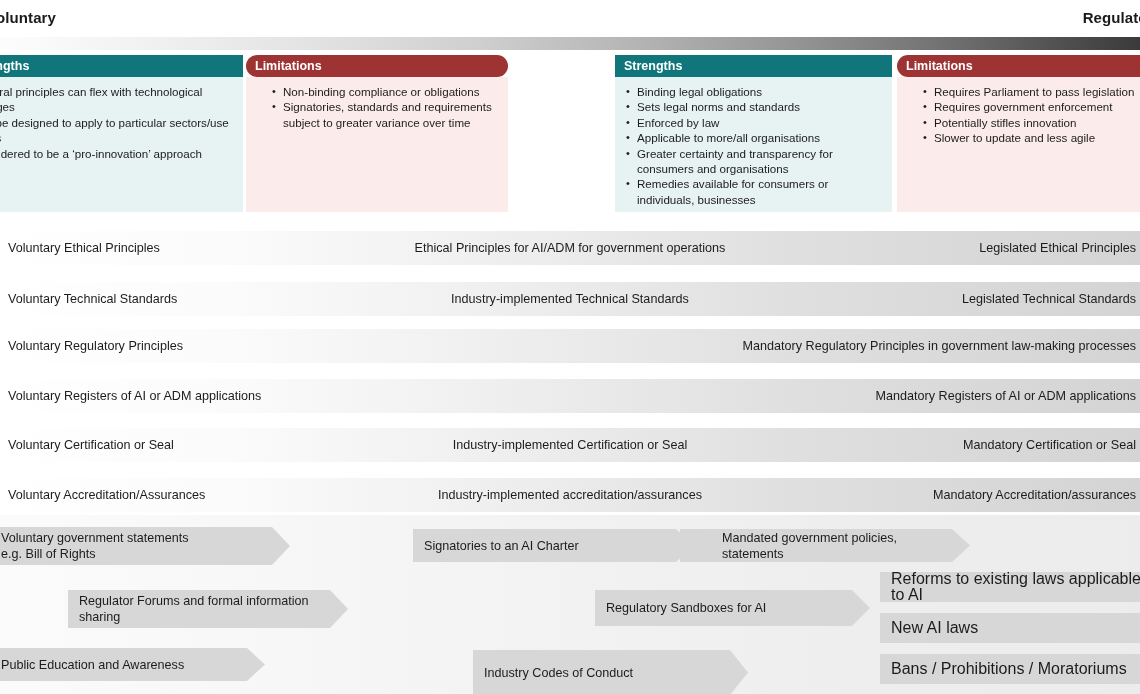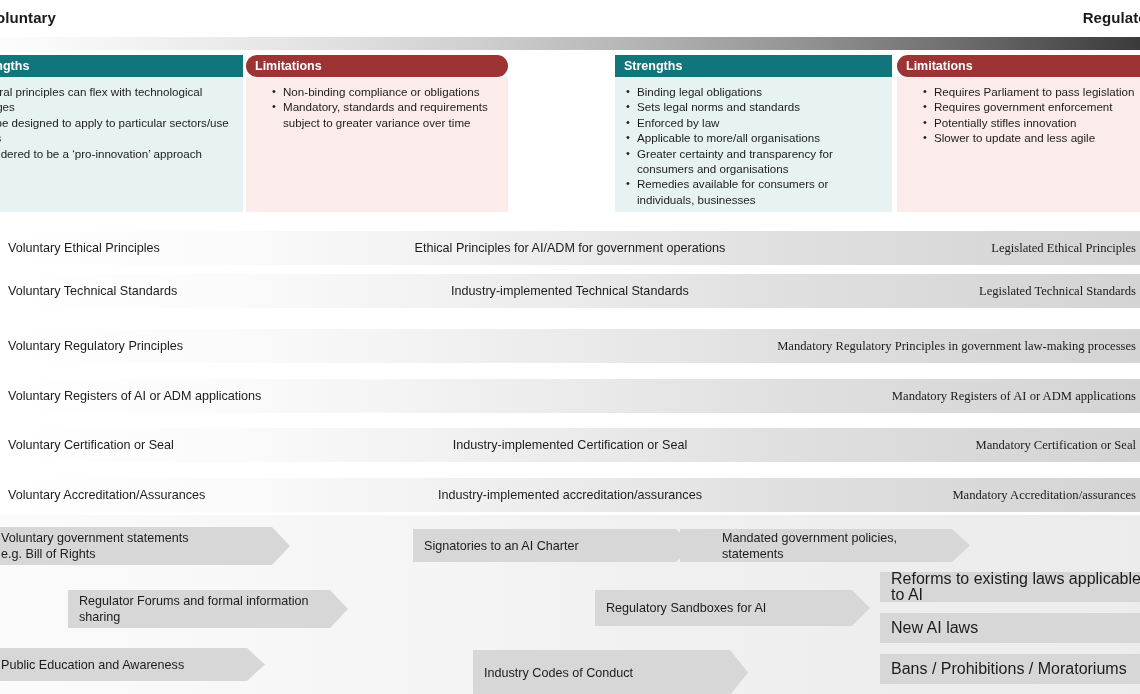--- a/index.html
+++ b/index.html
@@ -125,21 +125,21 @@
     position: absolute;
     top: 0;
     height: 34px;
     line-height: 34px;
     font-size: 12.6px;
     color: #1c1c1c;
     white-space: nowrap;
   }
   .row-label.pos-left   { left: 8px; }
   .row-label.pos-mid    { left: 0; width: 1140px; text-align: center; }
-  .row-label.pos-right  { right: 4px; font-family: Liberation Serif, serif; }
+  .row-label.pos-right  { right: 4px; }
 
   
   .chev {
     position: absolute;
     background: #d7d7d7;
     box-sizing: border-box;
     display: flex;
     align-items: center;
     clip-path: polygon(0 0, calc(100% - 18px) 0, 100% 50%, calc(100% - 18px) 100%, 0 100%);
   }
@@ -199,21 +199,21 @@
         <li class="nobullet">Considered to be a ‘pro-innovation’ approach</li>
       </ul>
     </div>
   </div>
 
   <div class="panel" id="panel-left-limitations">
     <div class="panel-head limitations">Limitations</div>
     <div class="panel-body limitations">
       <ul>
         <li>Non-binding compliance or obligations</li>
-        <li>Mandatory, standards and requirements subject to greater variance over time</li>
+        <li>Signatories, standards and requirements subject to greater variance over time</li>
       </ul>
     </div>
   </div>
 
   <div class="panel" id="panel-right-strengths">
     <div class="panel-head strengths">Strengths</div>
     <div class="panel-body strengths">
       <ul>
         <li>Binding legal obligations</li>
         <li>Sets legal norms and standards</li>
@@ -236,21 +236,21 @@
       </ul>
     </div>
   </div>
 
   <div id="rows-layer">
       <div class="row-band" style="top: 231px;">
         <div class="row-label pos-left">Voluntary Ethical Principles</div>
         <div class="row-label pos-mid">Ethical Principles for AI/ADM for government operations</div>
         <div class="row-label pos-right">Legislated Ethical Principles</div>
       </div>
-      <div class="row-band" style="top: 274px;">
+      <div class="row-band" style="top: 282px;">
         <div class="row-label pos-left">Voluntary Technical Standards</div>
         <div class="row-label pos-mid">Industry-implemented  Technical Standards</div>
         <div class="row-label pos-right">Legislated Technical Standards</div>
       </div>
       <div class="row-band" style="top: 329px;">
         <div class="row-label pos-left">Voluntary Regulatory Principles</div>
         <div class="row-label pos-right">Mandatory Regulatory Principles in government law-making  processes</div>
       </div>
       <div class="row-band" style="top: 379px;">
         <div class="row-label pos-left">Voluntary Registers of AI or ADM applications</div>

